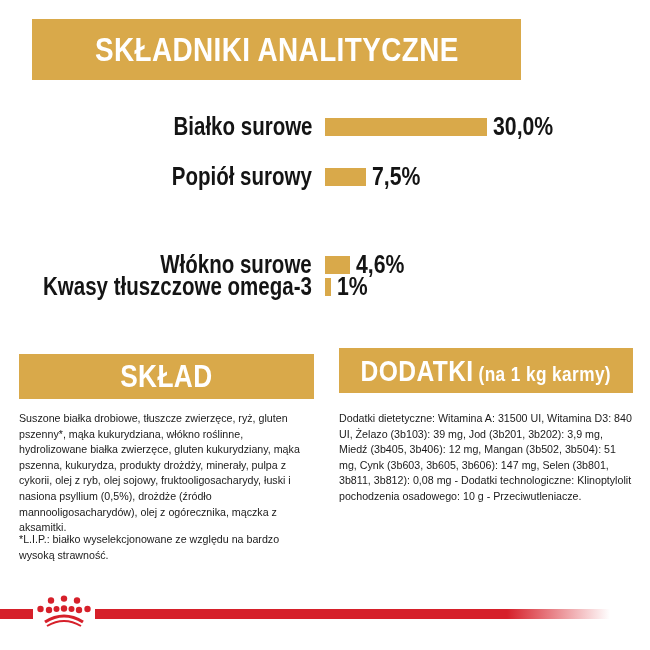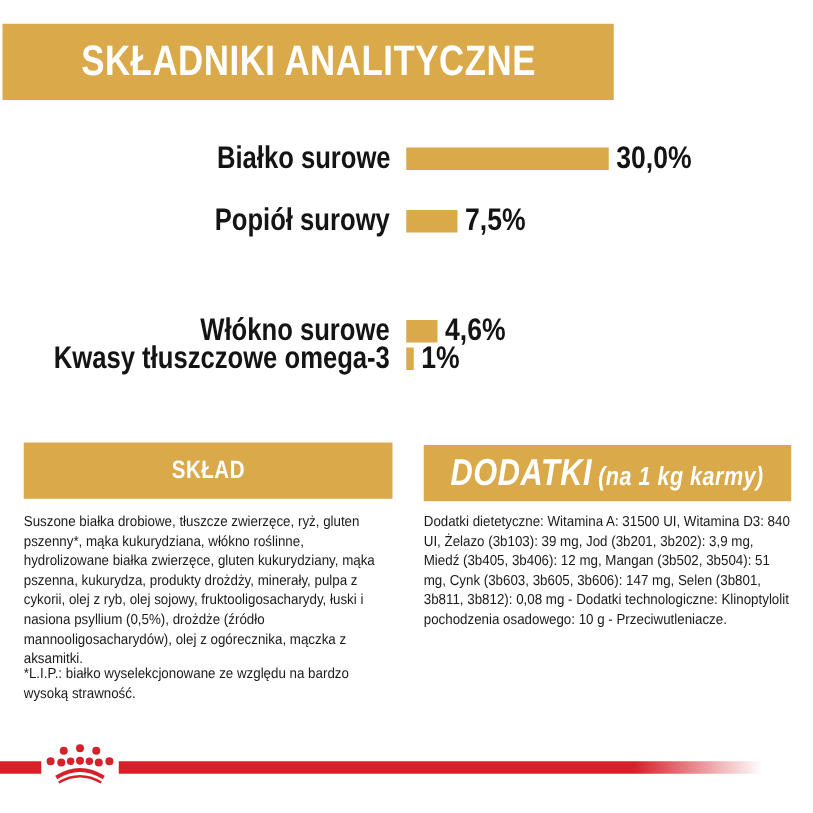--- a/index.html
+++ b/index.html
@@ -5,36 +5,36 @@
   * { margin: 0; padding: 0; box-sizing: border-box; }
   html, body { width: 650px; height: 650px; background: #ffffff; overflow: hidden; }
   body { position: relative; font-family: "Liberation Sans", "DejaVu Sans", sans-serif; color: #111; }
 
   .banner {
     position: absolute; background: #D9A94A; color: #ffffff;
     display: flex; align-items: center; justify-content: center;
     font-weight: bold; letter-spacing: 0.5px; white-space: nowrap;
   }
   .banner .cond { display: inline-block; transform: scaleX(0.82); transform-origin: center; }
-  #main-banner { left: 2px; top: 19px; width: 489px; height: 61px; font-size: 34px; }
+  #main-banner { left: 32px; top: 19px; width: 489px; height: 61px; font-size: 34px; }
 
   .chart { position: absolute; left: 0; top: 85px; width: 650px; height: 220px; }
   .row { position: absolute; left: 0; width: 650px; height: 37px; }
   .row .label {
     position: absolute; right: 338px; top: 3px; font-size: 25px; font-weight: bold;
     white-space: nowrap; transform: scaleX(0.82); transform-origin: right center; color: #141414;
   }
   .row .bar { position: absolute; left: 325px; top: 9px; height: 18px; background: #D9A94A; }
   .row .value {
     position: absolute; top: 3px; font-size: 25px; font-weight: bold; white-space: nowrap;
     transform: scaleX(0.85); transform-origin: left center; color: #141414;
   }
 
-  #sklad-banner { left: 19px; top: 354px; width: 295px; height: 45px; font-size: 20px; }
-  #dodatki-banner { left: 339px; top: 356px; width: 294px; height: 45px; font-size: 30px; font-style: italic; }
+  #sklad-banner { left: 19px; top: 354px; width: 295px; height: 45px; font-size: 32px; }
+  #dodatki-banner { left: 339px; top: 348px; width: 294px; height: 45px; font-size: 30px; }
   #dodatki-banner .sub { font-size: 21px; margin-left: 6px; }
 
   .bodytext {
     position: absolute; font-size: 11.6px; line-height: 15.6px; color: #1a1a1a;
     transform: scaleX(0.92); transform-origin: left top;
   }
   #sklad-text { left: 19px; top: 410px; width: 320px; }
   #sklad-note { left: 19px; top: 531px; width: 320px; }
   #dodatki-text { left: 339px; top: 410px; width: 320px; }
 

